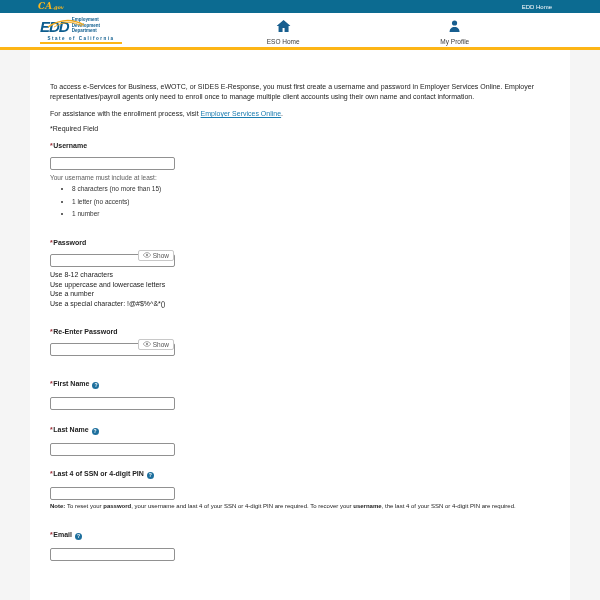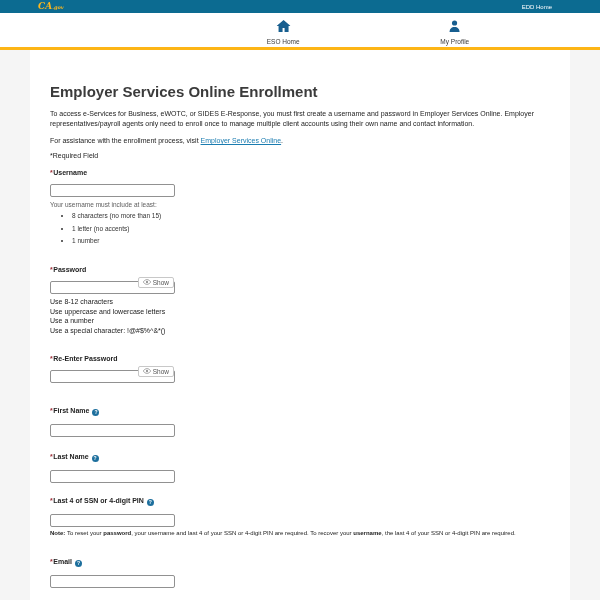--- a/index.html
+++ b/index.html
@@ -65,20 +65,37 @@
 </style>
 </head>
 <body>
 
 <div class="topbar">
   <div class="cagov"><span>CA</span><span class="gov">.gov</span></div>
   <a class="topbar-link">EDD Home</a>
 </div>
 
 <div class="header">
+  <div class="edd-logo">
+    <div class="edd-top">
+      <span class="edd-swoosh">
+        <svg width="40" height="9" viewBox="0 0 40 9">
+          <path d="M2 8 Q20 -4 38 6" fill="none" stroke="#f0a91d" stroke-width="1.4"></path>
+          <path d="M8 8 Q22 -1 36 7" fill="none" stroke="#f0a91d" stroke-width="0.9"></path>
+        </svg>
+      </span>
+      <span class="edd-text">EDD</span>
+      <span class="edd-lines">
+        <span>Employment</span>
+        <span>Development</span>
+        <span>Department</span>
+      </span>
+    </div>
+    <div class="edd-tagline">State of California</div>
+  </div>
 
   <div class="nav-item nav-eso">
     <span>
       <svg width="14" height="12" viewBox="0 0 14 12">
         <path d="M7 0 L0 6 h2 v6 h4 V8 h2 v4 h4 V6 h2 z" fill="#175e8f"></path>
       </svg>
     </span>
     <span class="nav-label">ESO Home</span>
   </div>
 
@@ -87,21 +104,20 @@
       <svg width="12" height="12" viewBox="0 0 12 12">
         <circle cx="6" cy="3" r="2.6" fill="#175e8f"></circle>
         <path d="M1 12 c0-3 2-5 5-5 s5 2 5 5 z" fill="#175e8f"></path>
       </svg>
     </span>
     <span class="nav-label">My Profile</span>
   </div>
 </div>
 
 <div class="content">
-  <h1>Employer Services Online Enrollment</h1>
 
   <p class="intro">To access e-Services for Business, eWOTC, or SIDES E-Response, you must first create a username and password in Employer Services Online. Employer representatives/payroll agents only need to enroll once to manage multiple client accounts using their own name and contact information.</p>
 
   <p class="assist"><span>For assistance with the enrollment process, visit </span><a class="link">Employer Services Online</a><span>.</span></p>
 
   <p class="required-field">*Required Field</p>
 
   <div class="fgroup g-username">
     <label class="flabel"><span class="req">*</span><span>Username</span></label>
     <div class="input-wrap">

